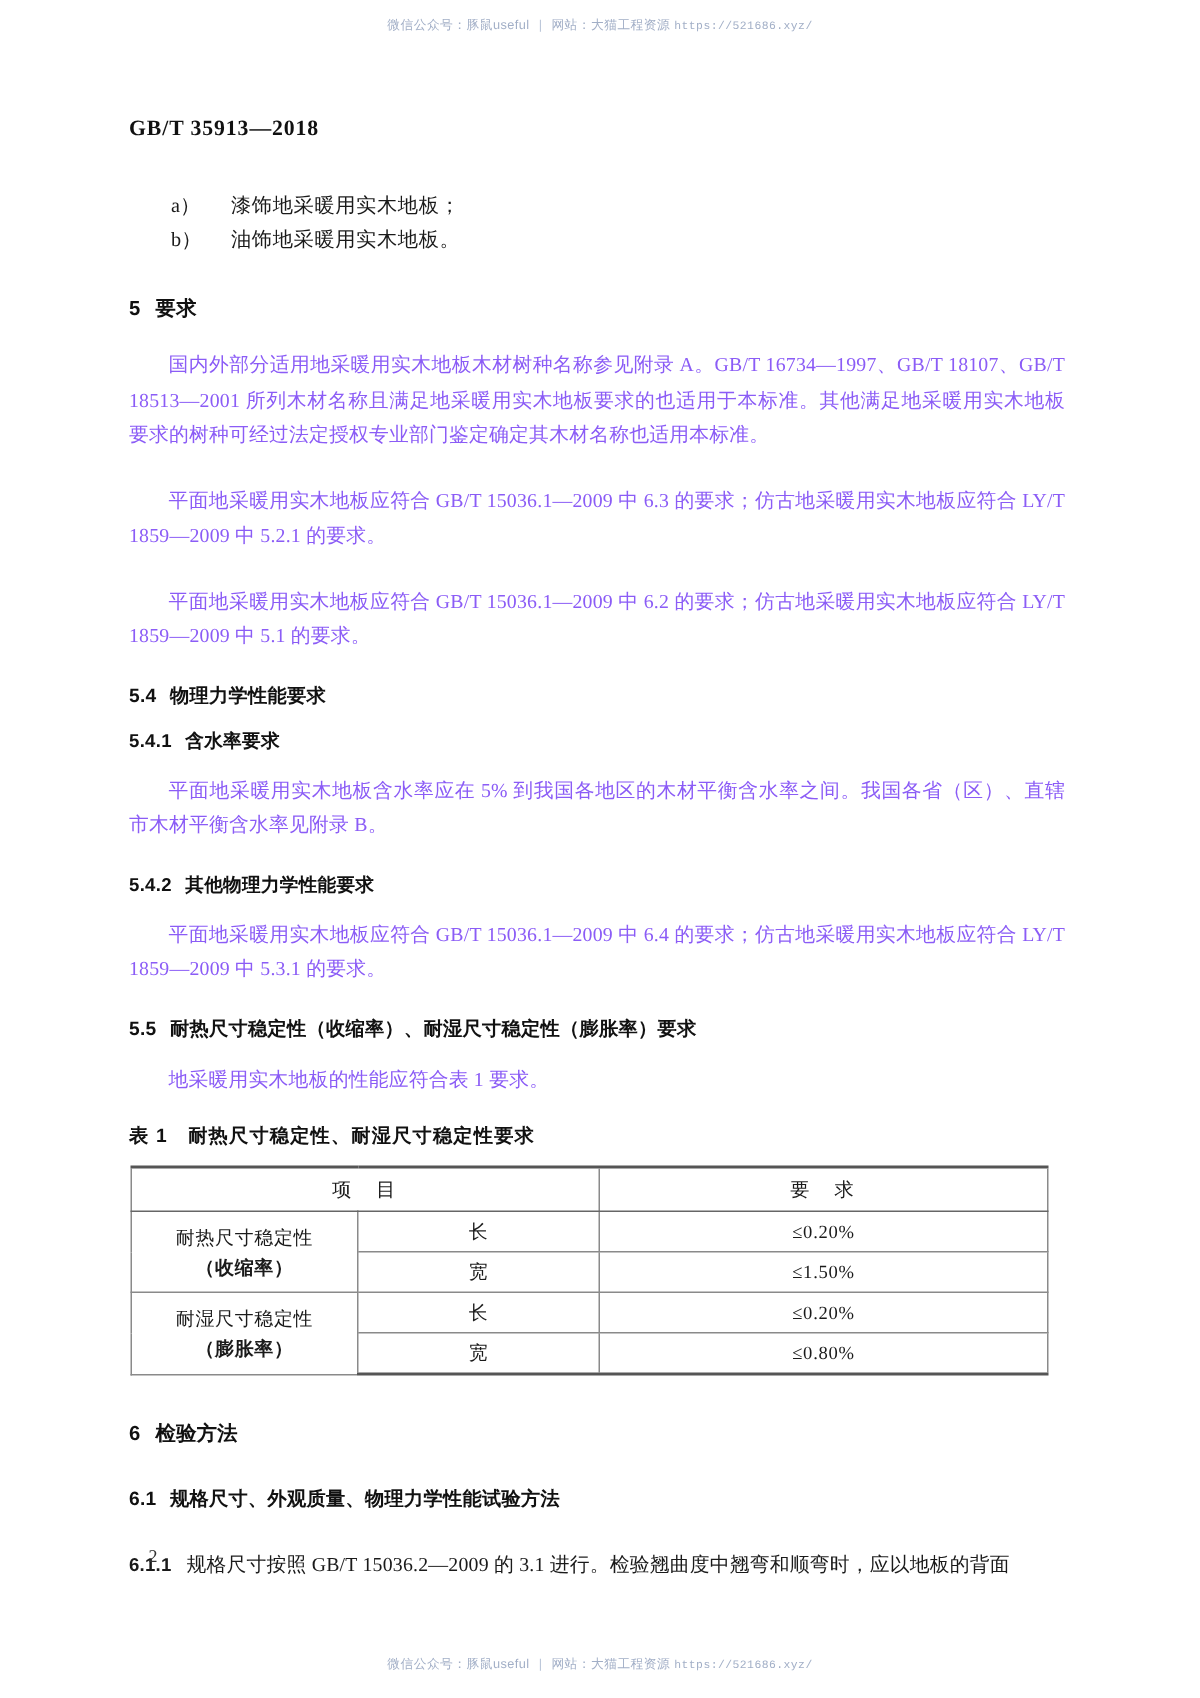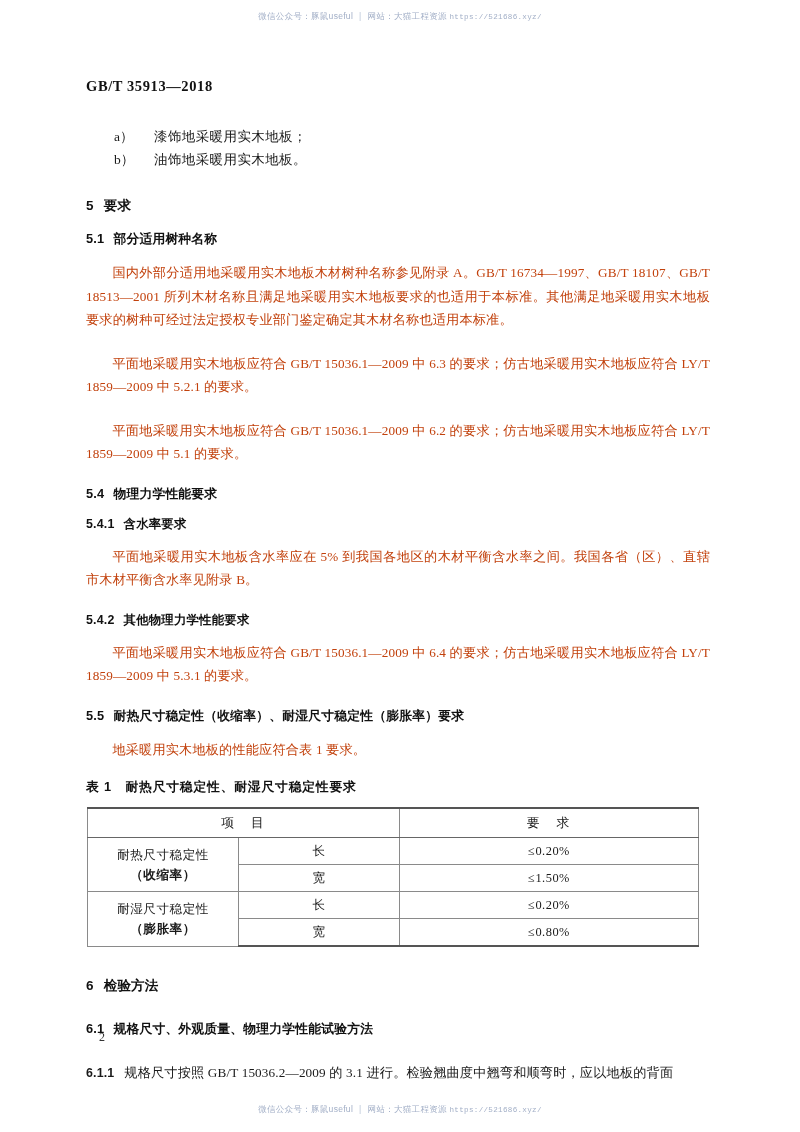--- a/index.html
+++ b/index.html
@@ -109,21 +109,21 @@
   }
   h4.subsubsec .num { margin-right: 9px; }
 
   p.body {
     font-size: 13.2px;
     line-height: 23.5px;
     margin: 0 0 20px 0;
     text-indent: 2em;
     text-align: justify;
     letter-spacing: 0.15px;
-    color: #c2410c;
+    color: #8b5cf6;
   }
   p.body.tight { margin-bottom: 18px; }
 
   p.numbered {
     font-size: 13.2px;
     line-height: 23.5px;
     margin: 0;
     text-indent: 0;
     text-align: justify;
     letter-spacing: 0.15px;
@@ -215,23 +215,20 @@
       <li>
         <span class="marker">b）</span>
         <span class="item-text">油饰地采暖用实木地板。</span>
       </li>
     </ul>
 
     <h2 class="sec">
       <span class="num">5</span><span>要求</span>
     </h2>
 
-    <h3 class="subsec">
-      <span class="num">5.1</span><span>部分适用树种名称</span>
-    </h3>
     <p class="body">国内外部分适用地采暖用实木地板木材树种名称参见附录 A。GB/T 16734—1997、GB/T 18107、GB/T 18513—2001 所列木材名称且满足地采暖用实木地板要求的也适用于本标准。其他满足地采暖用实木地板要求的树种可经过法定授权专业部门鉴定确定其木材名称也适用本标准。</p>
 
     <p class="body">平面地采暖用实木地板应符合 GB/T 15036.1—2009 中 6.3 的要求；仿古地采暖用实木地板应符合 LY/T 1859—2009 中 5.2.1 的要求。</p>
 
     <p class="body">平面地采暖用实木地板应符合 GB/T 15036.1—2009 中 6.2 的要求；仿古地采暖用实木地板应符合 LY/T 1859—2009 中 5.1 的要求。</p>
 
     <h3 class="subsec">
       <span class="num">5.4</span><span>物理力学性能要求</span>
     </h3>
 

